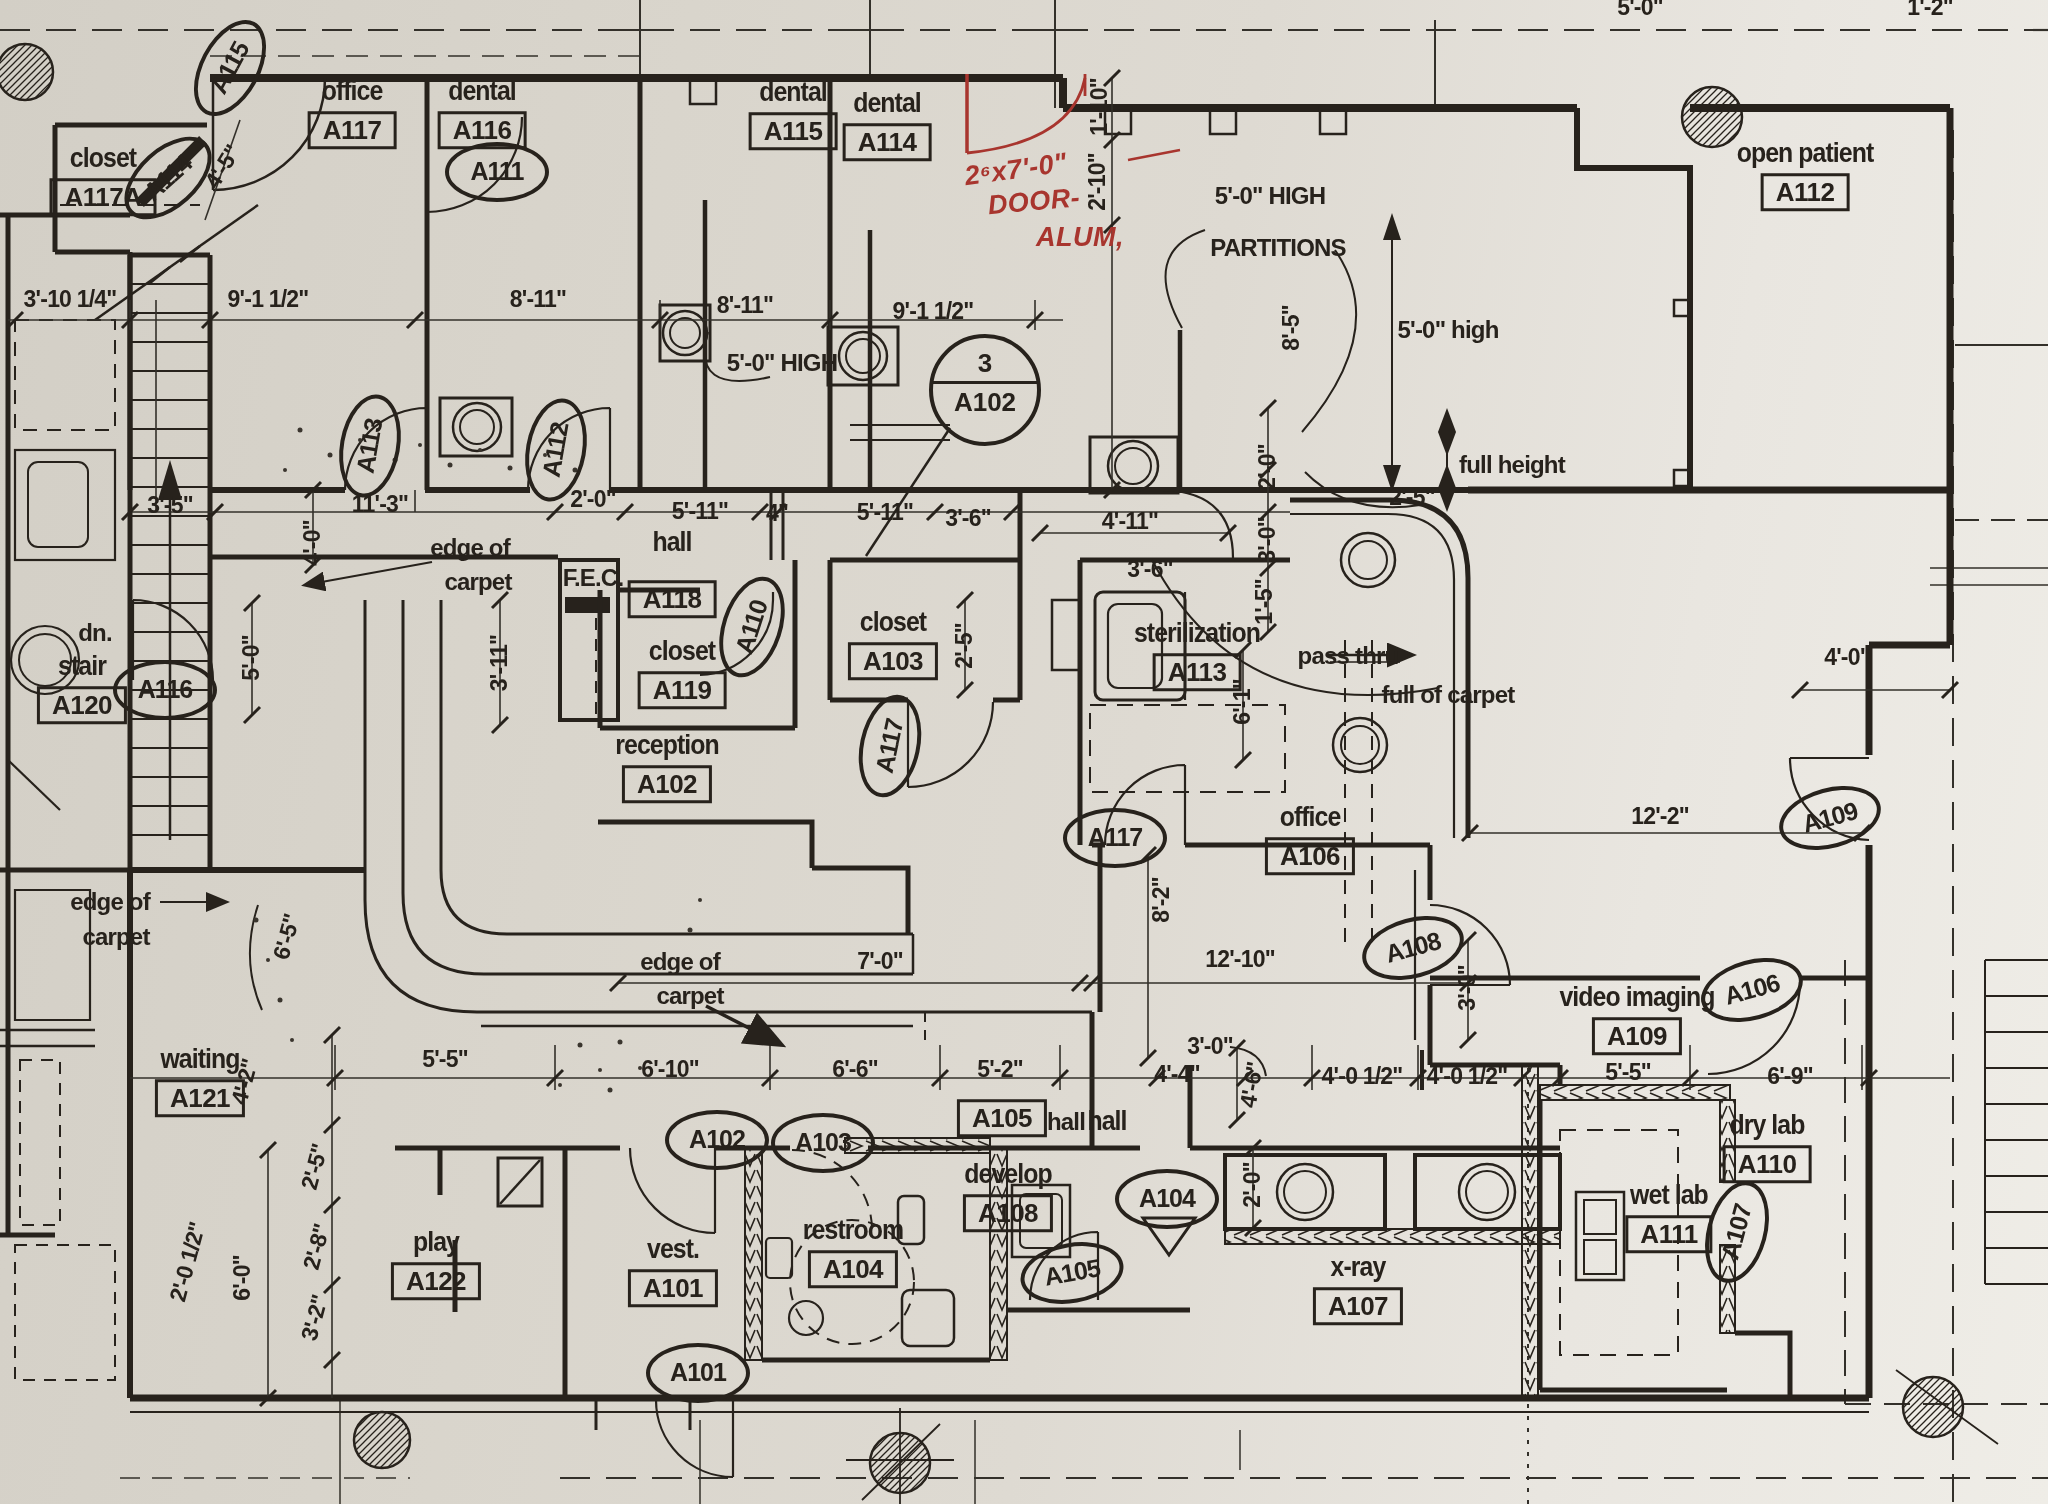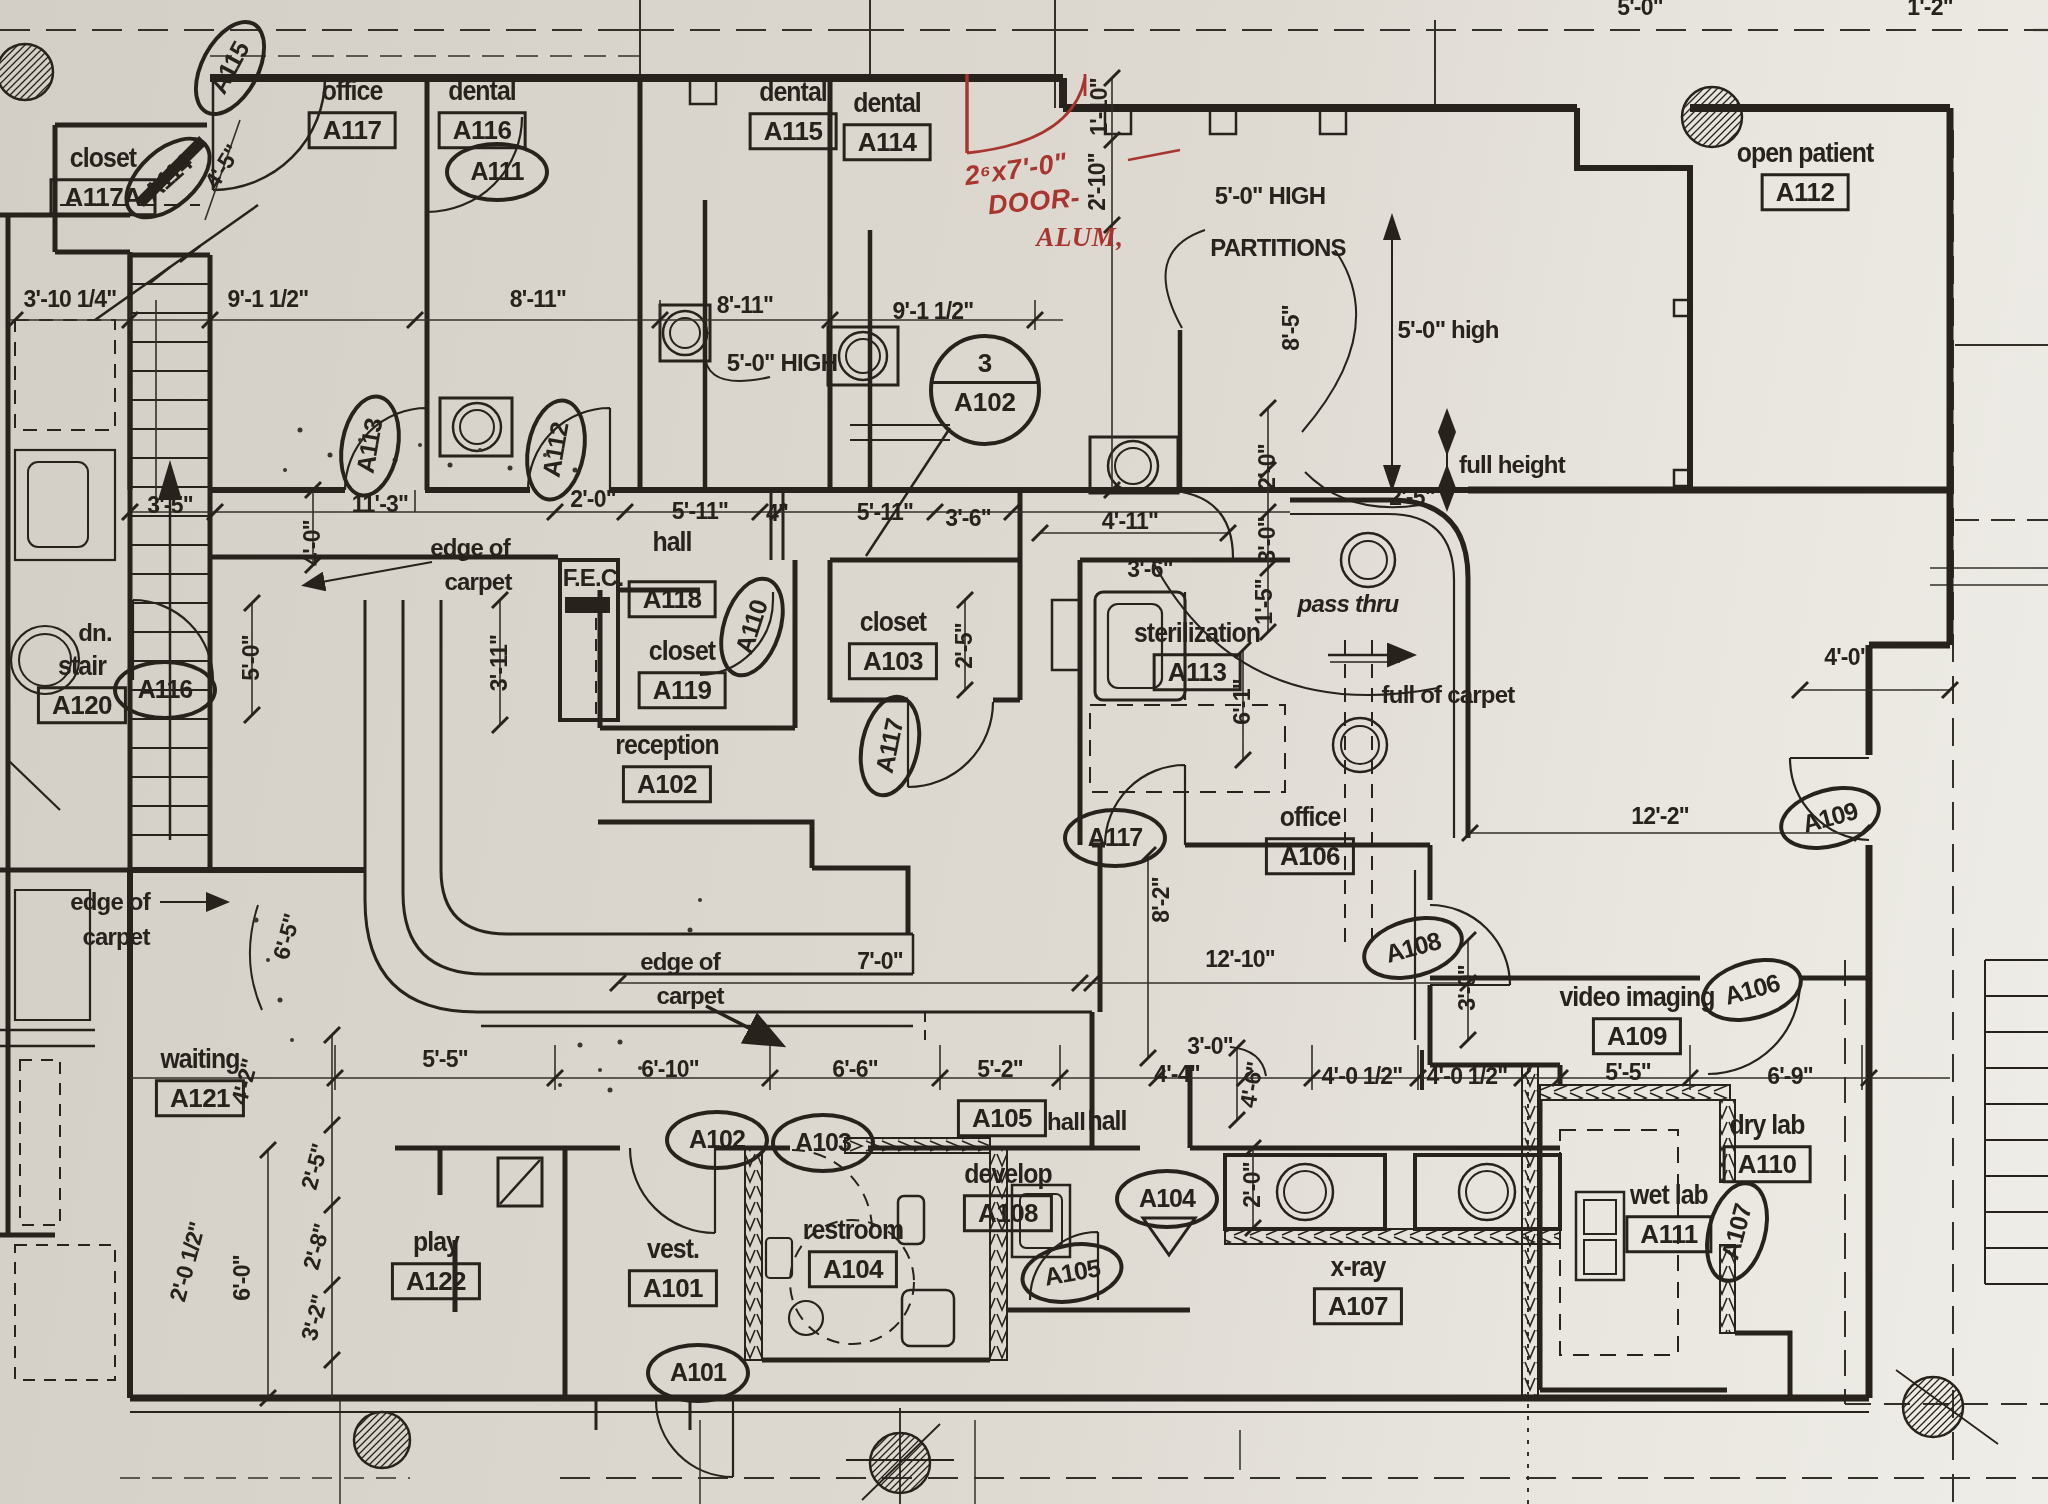--- a/index.html
+++ b/index.html
@@ -453,23 +453,23 @@
       <div class="lbl note" style="left: 1448px; top: 695px; transform: translate(-50%, -50%);">full of carpet</div>
       <div class="lbl note" style="left: 110px; top: 902px; transform: translate(-50%, -50%);">edge of</div>
       <div class="lbl note" style="left: 116px; top: 937px; transform: translate(-50%, -50%);">carpet</div>
       <div class="lbl note" style="left: 680px; top: 962px; transform: translate(-50%, -50%);">edge of</div>
       <div class="lbl note" style="left: 690px; top: 996px; transform: translate(-50%, -50%);">carpet</div>
       <div class="lbl note" style="left: 782px; top: 363px; transform: translate(-50%, -50%);">5'-0" HIGH</div>
       <div class="lbl note" style="left: 1270px; top: 196px; transform: translate(-50%, -50%);">5'-0" HIGH</div>
       <div class="lbl note" style="left: 1278px; top: 228px; transform: translate(-50%, -50%); margin-top: 20px;">PARTITIONS</div>
       <div class="lbl note" style="left: 1448px; top: 330px; transform: translate(-50%, -50%);">5'-0" high</div>
       <div class="lbl note" style="left: 1512px; top: 465px; transform: translate(-50%, -50%);">full height</div>
-      <div class="lbl note" style="left: 1348px; top: 604px; transform: translate(-50%, -50%); font-style: italic;">pass thru</div>
+      <div class="lbl note" style="left: 1348px; top: 656px; transform: translate(-50%, -50%);">pass thru</div>
       <div class="lbl note" style="left: 1066px; top: 1122px; transform: translate(-50%, -50%);">hall</div>
       <div class="lbl red-note" style="left: 1016px; top: 170px; transform: translate(-50%, -50%) rotate(-8deg);">2⁶x7'-0"</div>
       <div class="lbl red-note" style="left: 1034px; top: 202px; transform: translate(-50%, -50%) rotate(-5deg);">DOOR-</div>
-      <div class="lbl red-note" style="left: 1080px; top: 238px; transform: translate(-50%, -50%); font-family: Liberation Serif, serif;">ALUM,</div>
+      <div class="lbl red-note" style="left: 1080px; top: 238px; transform: translate(-50%, -50%);">ALUM,</div>
       <div class="lbl callout" style="left: 985px; top: 390px; transform: translate(-50%, -50%);">
         <span class="top">3</span>
         <span class="bot">A102</span>
       </div>
     </div>
 </div>
 
 </body></html>

